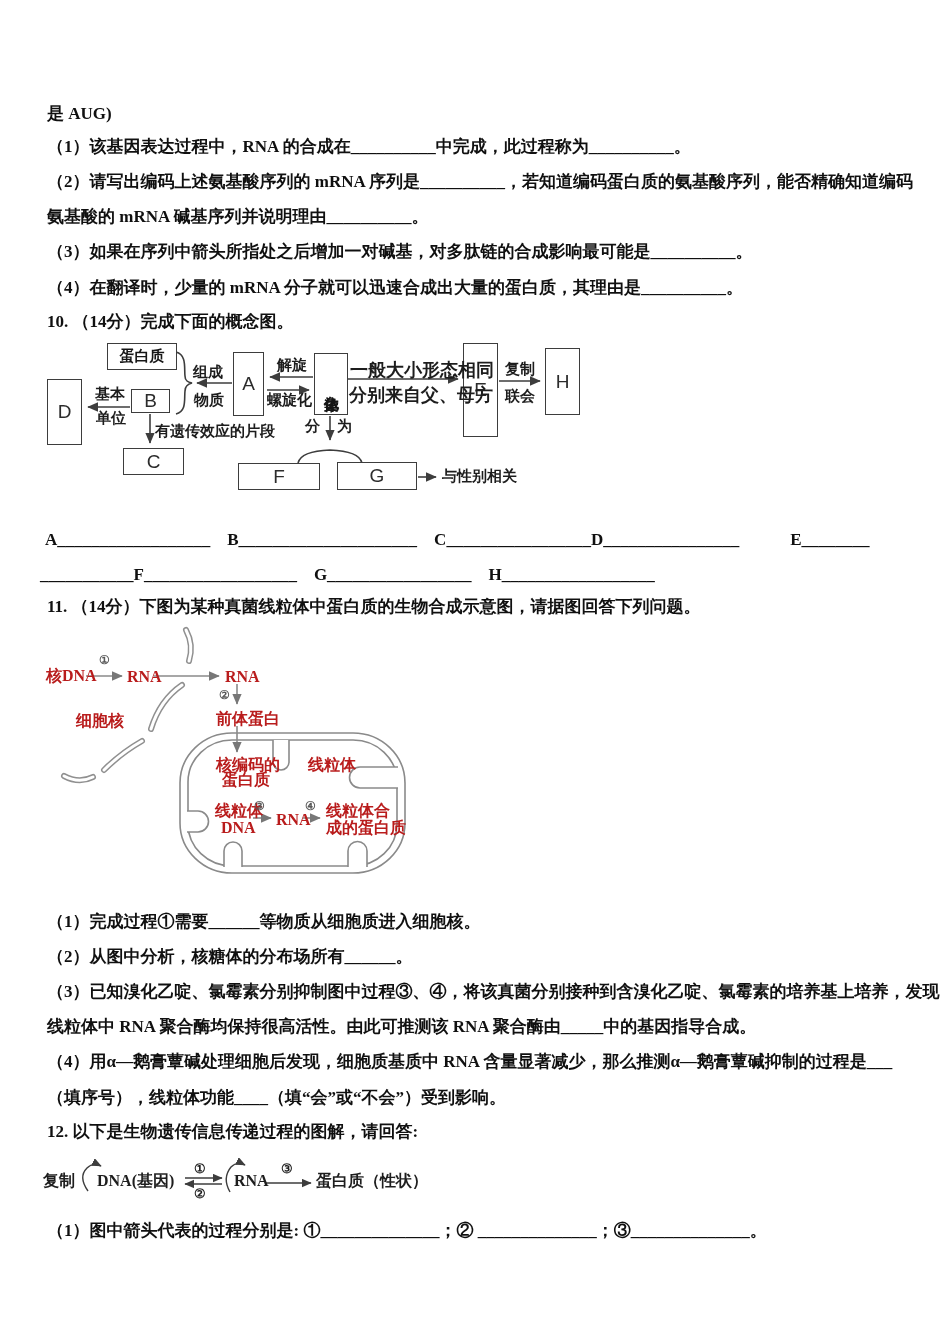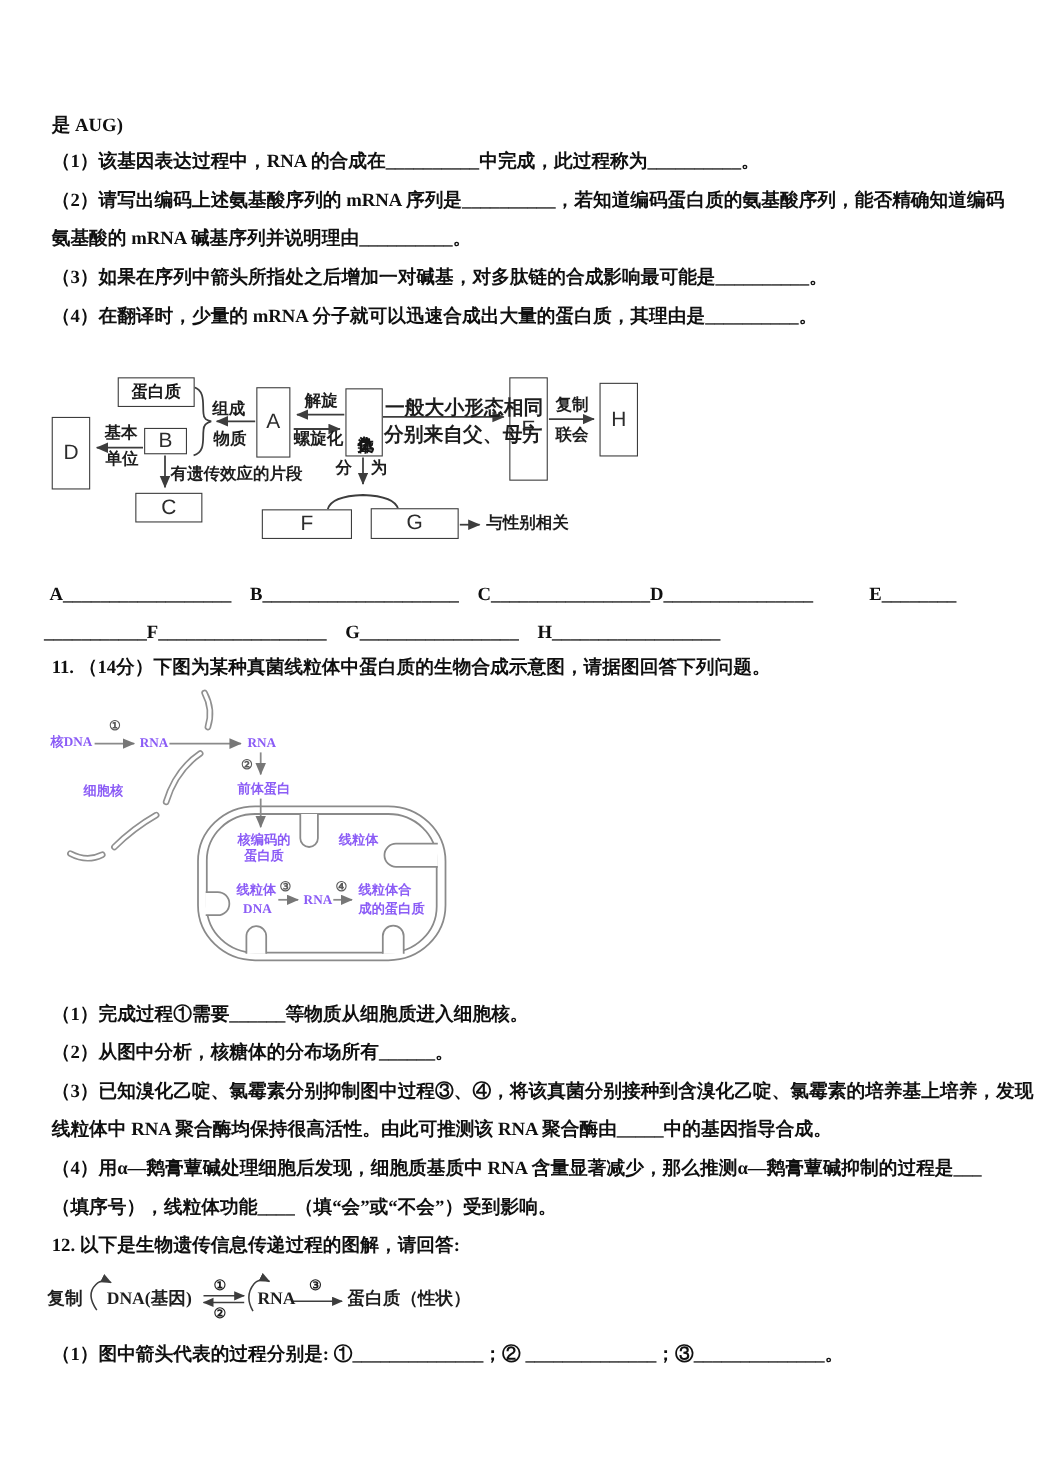--- a/index.html
+++ b/index.html
@@ -7,21 +7,21 @@
         font-family:"Liberation Serif","DejaVu Serif",serif;color:#101010;}
   .ln{position:absolute;white-space:pre;font-size:17px;font-weight:bold;line-height:1.25;}
   .svglayer{position:absolute;left:0;top:0;pointer-events:none;}
   .cbox{position:absolute;border:1.6px solid #3d3d3d;background:#fff;display:flex;
         align-items:center;justify-content:center;
         font-family:"Liberation Sans","DejaVu Sans",sans-serif;font-size:19px;color:#2c2c2c;box-sizing:border-box;}
   .cbox.cn{font-family:"Liberation Serif","DejaVu Serif",serif;font-size:15px;font-weight:bold;color:#161616;}
   .vert{writing-mode:vertical-rl;text-orientation:upright;font-size:13.5px;letter-spacing:1px;}
   .clab{position:absolute;font-size:15px;font-weight:bold;color:#1d1d1d;white-space:pre;line-height:1;text-align:center;}
   .clab.sm{font-size:18px;}
-  .mlab{position:absolute;font-size:12px;font-weight:600;color:#8b5cf6;white-space:pre;line-height:1;}
+  .mlab{position:absolute;font-size:16px;font-weight:600;color:#b91c1c;white-space:pre;line-height:1;}
   .mlab.circ{font-size:12px;color:#5a5a5a;}
   .qlab{position:absolute;font-size:16px;font-weight:600;color:#1e1e1e;white-space:pre;line-height:1;}
   .qlab.circ{font-size:13px;}
 </style>
 </head>
 <body>
 
 <div class="page">
 
   <svg class="svglayer" width="950" height="1344" viewBox="0 0 950 1344">
@@ -83,20 +83,21 @@
       <line x1="266" y1="1183" x2="311" y2="1183" marker-end="url(#ad)"></line>
     </g>
   </svg>
 
   <div class="ln" style="left:47px;top:103px">是 AUG)</div>
   <div class="ln" style="left:47px;top:136px">（1）该基因表达过程中，RNA 的合成在__________中完成，此过程称为__________。</div>
   <div class="ln" style="left:47px;top:171px">（2）请写出编码上述氨基酸序列的 mRNA 序列是__________，若知道编码蛋白质的氨基酸序列，能否精确知道编码</div>
   <div class="ln" style="left:47px;top:206px">氨基酸的 mRNA 碱基序列并说明理由__________。</div>
   <div class="ln" style="left:47px;top:241px">（3）如果在序列中箭头所指处之后增加一对碱基，对多肽链的合成影响最可能是__________。</div>
   <div class="ln" style="left:47px;top:277px">（4）在翻译时，少量的 mRNA 分子就可以迅速合成出大量的蛋白质，其理由是__________。</div>
+  <div class="ln" style="left:47px;top:311px">10. （14分）完成下面的概念图。</div>
   <div class="ln" style="left:45px;top:529px">A__________________　B_____________________　C_________________D________________　　　E________</div>
   <div class="ln" style="left:40px;top:564px">___________F__________________　G_________________　H__________________</div>
   <div class="ln" style="left:47px;top:596px">11. （14分）下图为某种真菌线粒体中蛋白质的生物合成示意图，请据图回答下列问题。</div>
   <div class="ln" style="left:47px;top:911px">（1）完成过程①需要______等物质从细胞质进入细胞核。</div>
   <div class="ln" style="left:47px;top:946px">（2）从图中分析，核糖体的分布场所有______。</div>
   <div class="ln" style="left:47px;top:981px">（3）已知溴化乙啶、氯霉素分别抑制图中过程③、④，将该真菌分别接种到含溴化乙啶、氯霉素的培养基上培养，发现</div>
   <div class="ln" style="left:47px;top:1016px">线粒体中 RNA 聚合酶均保持很高活性。由此可推测该 RNA 聚合酶由_____中的基因指导合成。</div>
   <div class="ln" style="left:47px;top:1051px">（4）用α—鹅膏蕈碱处理细胞后发现，细胞质基质中 RNA 含量显著减少，那么推测α—鹅膏蕈碱抑制的过程是___</div>
   <div class="ln" style="left:47px;top:1087px">（填序号），线粒体功能____（填“会”或“不会”）受到影响。</div>
   <div class="ln" style="left:47px;top:1121px">12. 以下是生物遗传信息传递过程的图解，请回答:</div>

